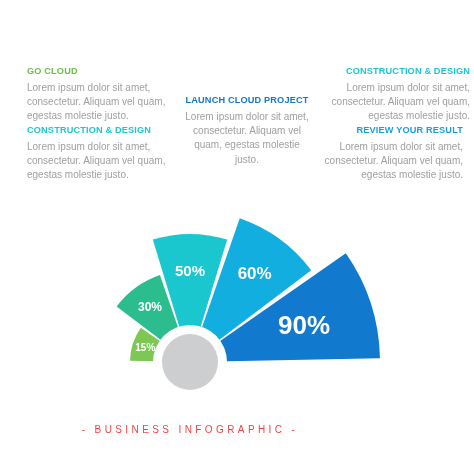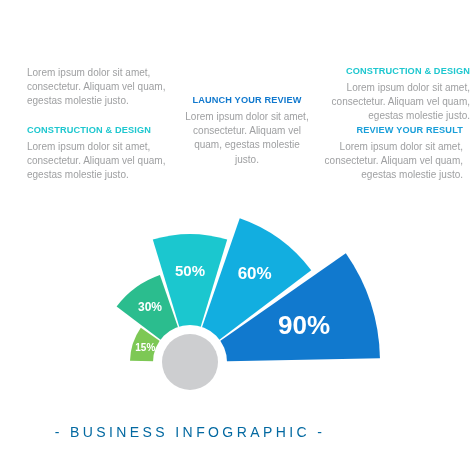--- a/index.html
+++ b/index.html
@@ -69,42 +69,43 @@
     dominant-baseline: central;
   }
 
   
   #footer-title {
     position: absolute;
     left: 0;
     top: 424px;
     width: 380px;
     text-align: center;
-    font-size: 14px;
+    font-size: 10px;
     letter-spacing: 3.4px;
-    color: #0369a1;
+    color: #ef4444;
     font-weight: normal;
   }
 </style>
 </head>
 <body>
 
 <div id="canvas">
 
   <div class="tblock align-left" id="blk-go-cloud">
+    <p class="t-title" style="color: rgb(108, 190, 74);">GO CLOUD</p>
     <p class="t-body">Lorem ipsum dolor sit amet, consectetur. Aliquam vel quam, egestas molestie justo.</p>
   </div>
 
   <div class="tblock align-left" id="blk-constr-left">
     <p class="t-title" style="color: rgb(30, 199, 207);">CONSTRUCTION &amp; DESIGN</p>
     <p class="t-body">Lorem ipsum dolor sit amet, consectetur. Aliquam vel quam, egestas molestie justo.</p>
   </div>
 
   <div class="tblock" id="blk-launch">
-    <p class="t-title" style="color: rgb(17, 121, 206);">LAUNCH YOUR REVIEW</p>
+    <p class="t-title" style="color: rgb(17, 121, 206);">LAUNCH CLOUD PROJECT</p>
     <p class="t-body">Lorem ipsum dolor sit amet, consectetur. Aliquam vel quam, egestas molestie justo.</p>
   </div>
 
   <div class="tblock align-right" id="blk-constr-right">
     <p class="t-title" style="color: rgb(30, 199, 207);">CONSTRUCTION &amp; DESIGN</p>
     <p class="t-body">Lorem ipsum dolor sit amet, consectetur. Aliquam vel quam, egestas molestie justo.</p>
   </div>
 
   <div class="tblock align-right" id="blk-review">
     <p class="t-title" style="color: rgb(26, 159, 217);">REVIEW YOUR RESULT</p>

